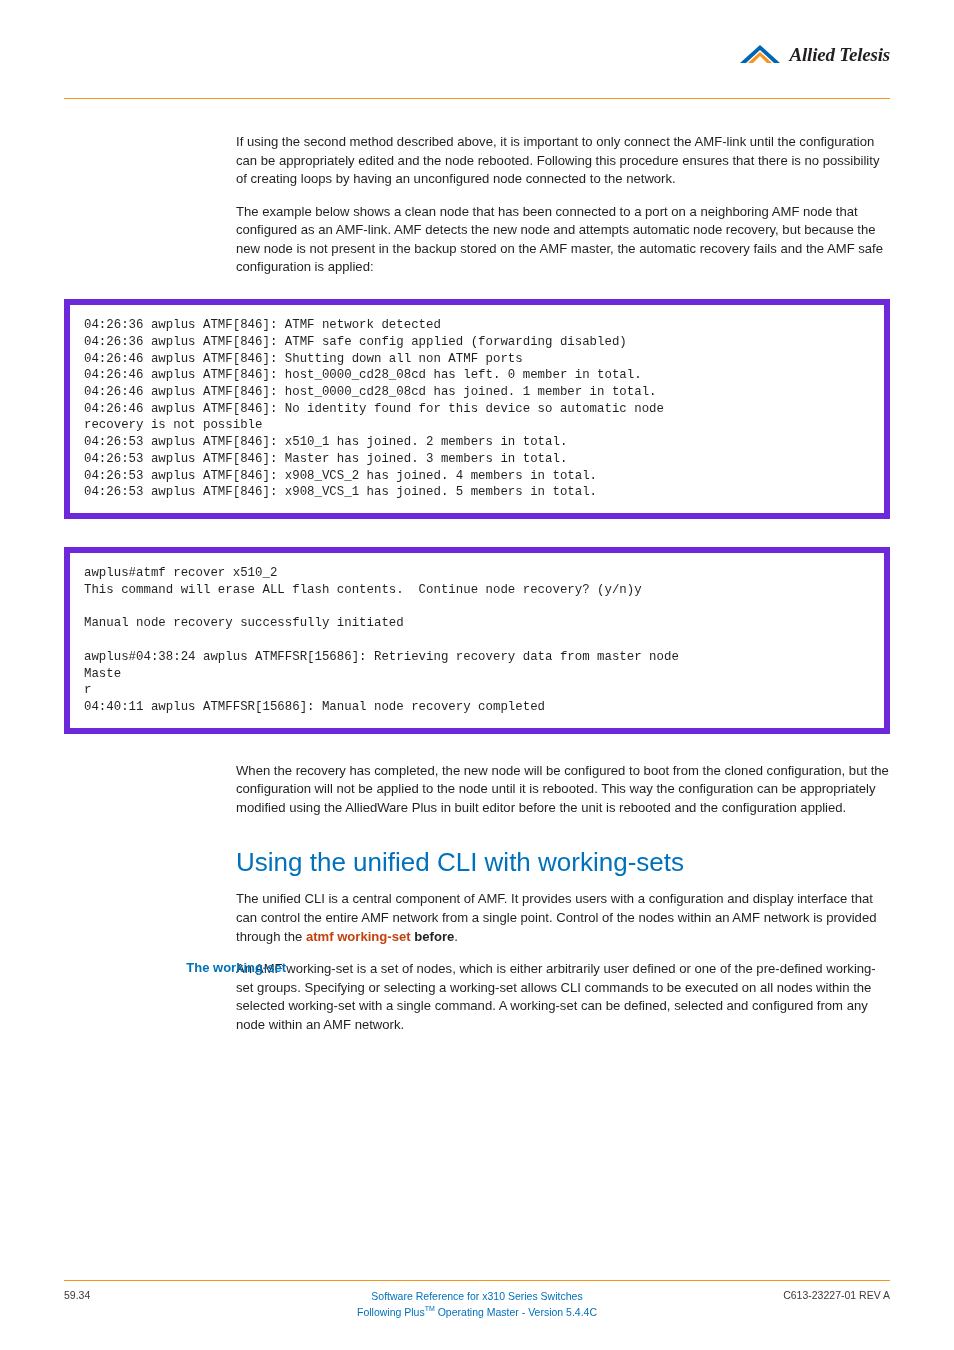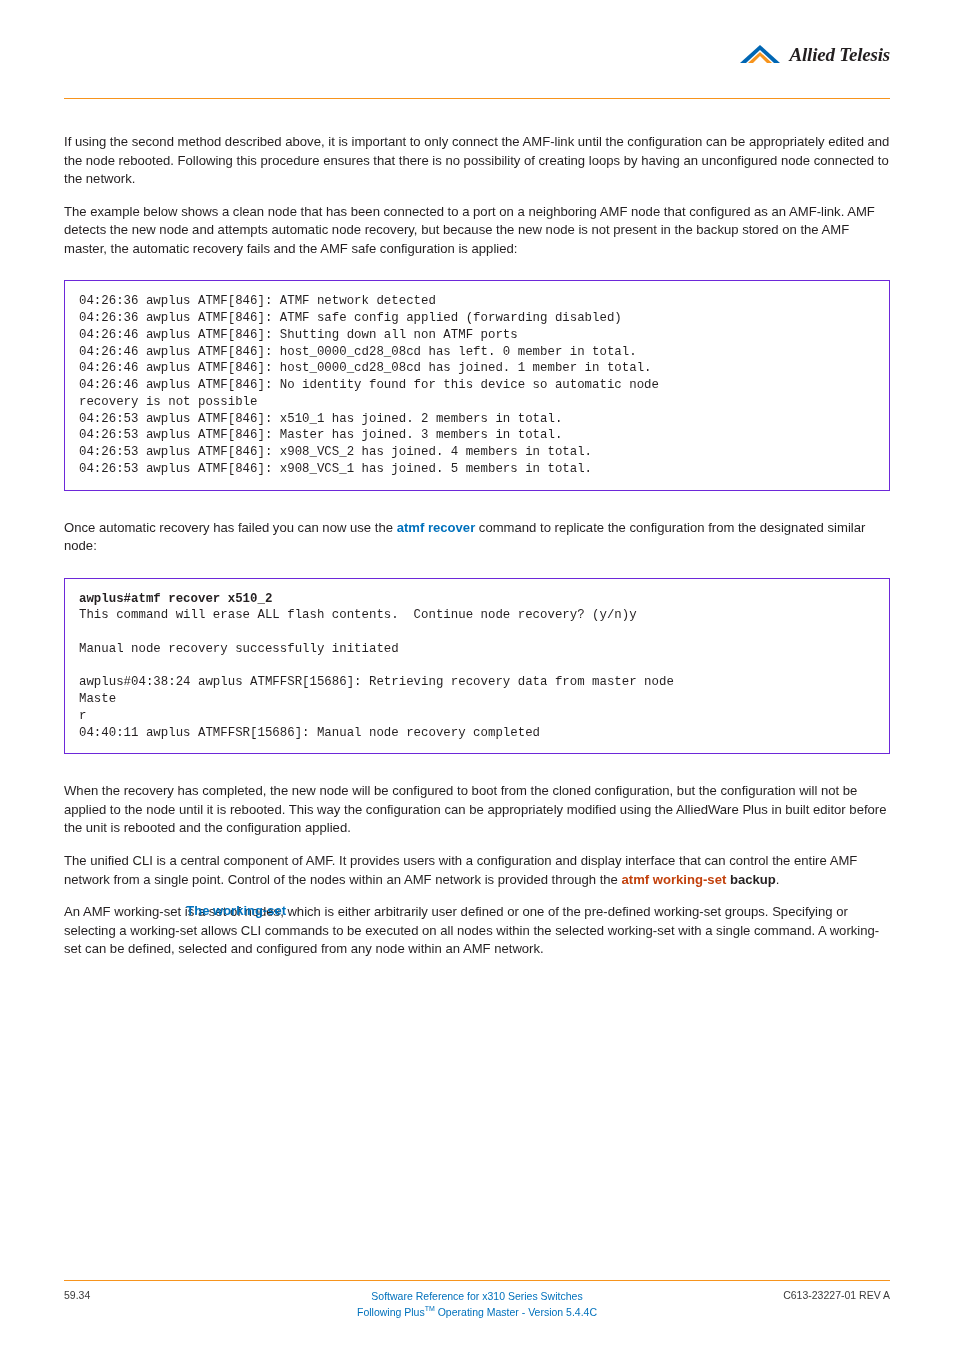--- a/index.html
+++ b/index.html
@@ -3,24 +3,24 @@
 <meta charset="utf-8">
 <style>
   * { box-sizing: border-box; margin: 0; padding: 0; }
   html, body { width: 954px; background: #fff; font-family: "Segoe UI", "Myriad Pro", Arial, sans-serif; color: #231f20; }
   .page { width: 954px; min-height: 1350px; padding: 52px 64px 32px 64px; position: relative; }
   .logo { position: absolute; top: 44px; right: 64px; display: flex; align-items: center; gap: 10px; }
   .logo-tri { width: 40px; height: 20px; position: relative; }
   .logo-tri svg { display: block; }
   .logo-text { font-family: Georgia, 'Times New Roman', serif; font-weight: 700; font-style: italic; font-size: 19px; color: #231f20; letter-spacing: -0.2px; }
   .hr-top { border: 0; border-top: 1.5px solid #f7941d; margin-top: 46px; margin-bottom: 34px; }
-  .content { }
+  .content { margin-left: 172px; }
   .para { font-size: 13.1px; line-height: 1.42; margin-bottom: 14px; }
-  .codebox { margin-left: 0; margin-right: 0; border: 1px solid #6d28d9; background: #fff; padding: 12px 14px; font-family: "Courier New", Courier, monospace; font-size: 12.4px; line-height: 1.35; white-space: pre; overflow: hidden; margin-top: 22px; margin-bottom: 28px; }
-  .codebox .bold { font-weight: 700; text-align: center; }
+  .codebox { margin-left: 0; margin-right: 0; border: 6px solid #6d28d9; background: #fff; padding: 12px 14px; font-family: "Courier New", Courier, monospace; font-size: 12.4px; line-height: 1.35; white-space: pre; overflow: hidden; margin-top: 22px; margin-bottom: 28px; }
+  .codebox .bold { font-weight: 400; text-align: center; }
   .link { color: #0071bc; font-weight: 700; }
   .linkplain { color: #c2410c; font-weight: 700; }
   h2.sec { color: #0071bc; font-size: 26px; font-weight: 400; margin-top: 30px; margin-bottom: 12px; }
   .sidelabel { position: absolute; left: 64px; width: 158px; text-align: right; color: #0071bc; font-weight: 700; font-size: 13px; }
   .row { position: relative; }
   .footer { position: absolute; left: 64px; right: 64px; bottom: 30px; }
   .hr-bot { border: 0; border-top: 1.5px solid #f7941d; margin-bottom: 8px; }
   .footer-row { display: flex; justify-content: space-between; align-items: flex-start; font-size: 10.5px; color: #3a3a3a; gap: 24px; }
   .footer-center { text-align: center; color: #0071bc; font-size: 10.5px; line-height: 1.45; }
   .footer-center .sup { font-size: 7px; vertical-align: super; }
@@ -57,43 +57,39 @@
 04:26:46 awplus ATMF[846]: host_0000_cd28_08cd has left. 0 member in total.
 04:26:46 awplus ATMF[846]: host_0000_cd28_08cd has joined. 1 member in total.
 04:26:46 awplus ATMF[846]: No identity found for this device so automatic node 
 recovery is not possible
 04:26:53 awplus ATMF[846]: x510_1 has joined. 2 members in total.
 04:26:53 awplus ATMF[846]: Master has joined. 3 members in total.
 04:26:53 awplus ATMF[846]: x908_VCS_2 has joined. 4 members in total.
 04:26:53 awplus ATMF[846]: x908_VCS_1 has joined. 5 members in total.
 </div>
 
-  <div class="content">
-    <p class="para">
-      <span>Once automatic recovery has failed you can now use the </span><a class="link">atmf recover</a><span> command to replicate the configuration from the designated similar node:</span>
-    </p>
-  </div>
 
   <div class="codebox"><span class="bold">awplus#atmf recover x510_2</span>
 <span>This command will erase ALL flash contents.  Continue node recovery? (y/n)y
 
 Manual node recovery successfully initiated
 
 awplus#04:38:24 awplus ATMFFSR[15686]: Retrieving recovery data from master node 
 Maste
 r
 04:40:11 awplus ATMFFSR[15686]: Manual node recovery completed
 </span></div>
 
   <div class="content">
     <p class="para">When the recovery has completed, the new node will be configured to boot from the cloned configuration, but the configuration will not be applied to the node until it is rebooted. This way the configuration can be appropriately modified using the AlliedWare Plus in built editor before the unit is rebooted and the configuration applied.</p>
 
+    <h2 class="sec">Using the unified CLI with working-sets</h2>
 
     <p class="para">
-      <span>The unified CLI is a central component of AMF. It provides users with a configuration and display interface that can control the entire AMF network from a single point. Control of the nodes within an AMF network is provided through the </span><a class="linkplain">atmf working-set</a><span class="bold"> backup</span><span>.</span>
+      <span>The unified CLI is a central component of AMF. It provides users with a configuration and display interface that can control the entire AMF network from a single point. Control of the nodes within an AMF network is provided through the </span><a class="linkplain">atmf working-set</a><span class="bold"> before</span><span>.</span>
     </p>
   </div>
 
   <div class="row">
     <div class="sidelabel">The working-set</div>
     <div class="content">
       <p class="para">An AMF working-set is a set of nodes, which is either arbitrarily user defined or one of the pre-defined working-set groups. Specifying or selecting a working-set allows CLI commands to be executed on all nodes within the selected working-set with a single command. A working-set can be defined, selected and configured from any node within an AMF network.</p>
     </div>
   </div>
 

